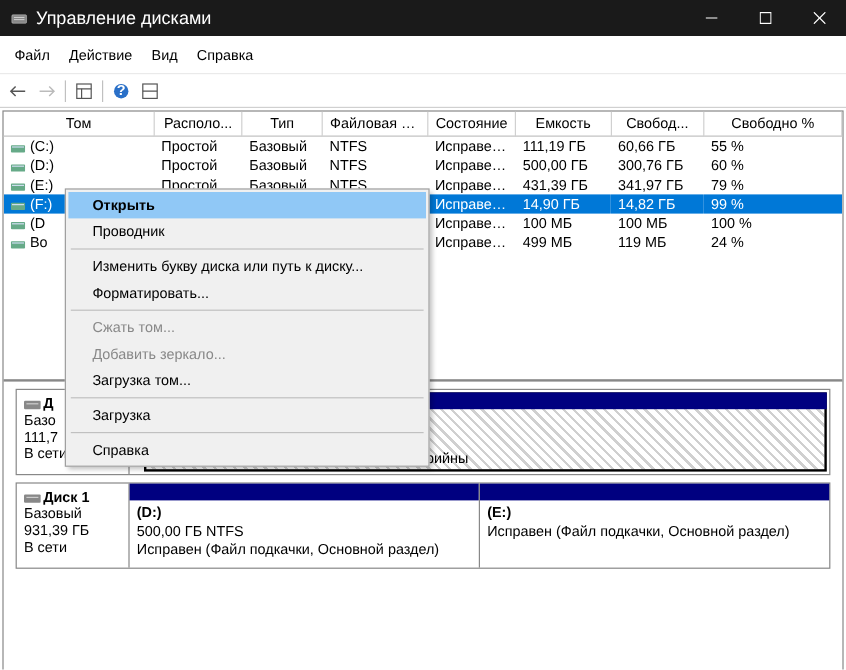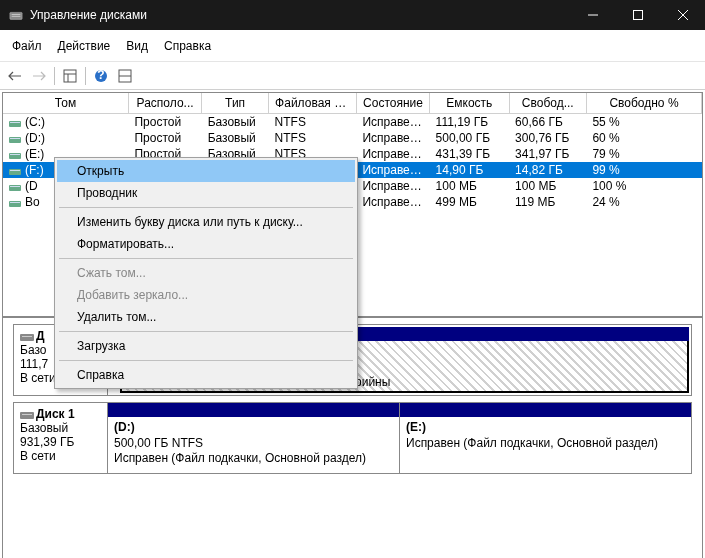--- a/index.html
+++ b/index.html
@@ -1,20 +1,20 @@
 <!DOCTYPE html>
 <html><head>
 <meta charset="utf-8">
 <style>
 * { box-sizing: border-box; margin: 0; padding: 0; font-family: "Segoe UI", Tahoma, sans-serif; font-size: 12px; }
 body { background: #fff; width: 705px; height: 558px; overflow: hidden; position: relative; }
 .titlebar { height: 30px; background: #1a1a1a; color: #fff; display: flex; align-items: center; padding-left: 8px; }
 .titlebar .icon { width: 16px; height: 16px; margin-right: 6px; display: inline-flex; align-items: center; justify-content: center; }
 .titlebar .icon svg { width: 14px; height: 14px; }
-.titlebar .title { flex: 1; font-size: 12px; }
+.titlebar .title { flex: 1; font-size: 15px; }
 .win-controls { display: flex; }
 .win-btn { width: 45px; height: 30px; display: flex; align-items: center; justify-content: center; color: #fff; }
 .win-btn svg { width: 10px; height: 10px; }
 .menubar { height: 32px; display: flex; align-items: center; padding: 2px 4px; background: #fff; border-bottom: 1px solid #e5e5e5; }
 .menubar span { padding: 2px 8px; }
 .toolbar { height: 28px; display: flex; align-items: center; padding: 2px 4px; background: #fff; border-bottom: 1px solid #d0d0d0; gap: 2px; }
 .tool-btn { width: 22px; height: 22px; display: flex; align-items: center; justify-content: center; border: 1px solid transparent; }
 .tool-btn svg { width: 14px; height: 14px; }
 .tool-sep { width: 1px; height: 18px; background: #c0c0c0; margin: 0 2px; }
 .content { border: 1px solid #888; margin: 2px; height: 474px; display: flex; flex-direction: column; background: #fff; }
@@ -36,21 +36,21 @@
 .partition:first-child { border-left: none; }
 .part-bar { height: 14px; background: #000080; }
 .part-body { padding: 3px 6px; font-size: 11px; line-height: 1.3; }
 .part-body .pname { font-weight: bold; }
 .hatched { background: repeating-linear-gradient(45deg, #fff, #fff 4px, #d0d0d0 4px, #d0d0d0 6px); border: 2px solid #000; margin: 2px; }
 .hatched .part-bar { background: #000080; margin: -2px -2px 0 -2px; height: 14px; }
 .legend { height: 22px; border-top: 1px solid #d0d0d0; display: flex; align-items: center; padding: 0 10px; gap: 14px; margin: 0 2px 2px 2px; }
 .context-menu { position: absolute; left: 54px; top: 157px; width: 304px; background: #f0f0f0; border: 1px solid #a0a0a0; box-shadow: 3px 3px 4px rgba(0,0,0,0.25); padding: 2px; z-index: 10; }
 .context-menu .item { padding: 4px 20px; color: #000; }
 .context-menu .item.disabled { color: #888; }
-.context-menu .item.hover { background: #90c8f6; }
+.context-menu .item.hover { background: #90c8f6; font-weight: bold; }
 .context-menu .sep { height: 1px; background: #c0c0c0; margin: 3px 2px; }
 </style>
 </head>
 <body>
 
 <div class="titlebar">
   <span class="icon">
     <svg viewBox="0 0 16 16">
         <rect x="1" y="5" width="14" height="8" rx="1" fill="#888" stroke="#ccc" stroke-width="0.5"></rect>
         <rect x="3" y="7" width="10" height="1" fill="#ccc"></rect>
@@ -291,18 +291,18 @@
 
 <div class="context-menu">
   <div class="item hover">Открыть</div>
   <div class="item">Проводник</div>
   <div class="sep"></div>
   <div class="item">Изменить букву диска или путь к диску...</div>
   <div class="item">Форматировать...</div>
   <div class="sep"></div>
   <div class="item disabled">Сжать том...</div>
   <div class="item disabled">Добавить зеркало...</div>
-  <div class="item">Удалить том...</div>
+  <div class="item">Загрузка том...</div>
   <div class="sep"></div>
   <div class="item">Загрузка</div>
   <div class="sep"></div>
   <div class="item">Справка</div>
 </div>
 
 </body></html>

